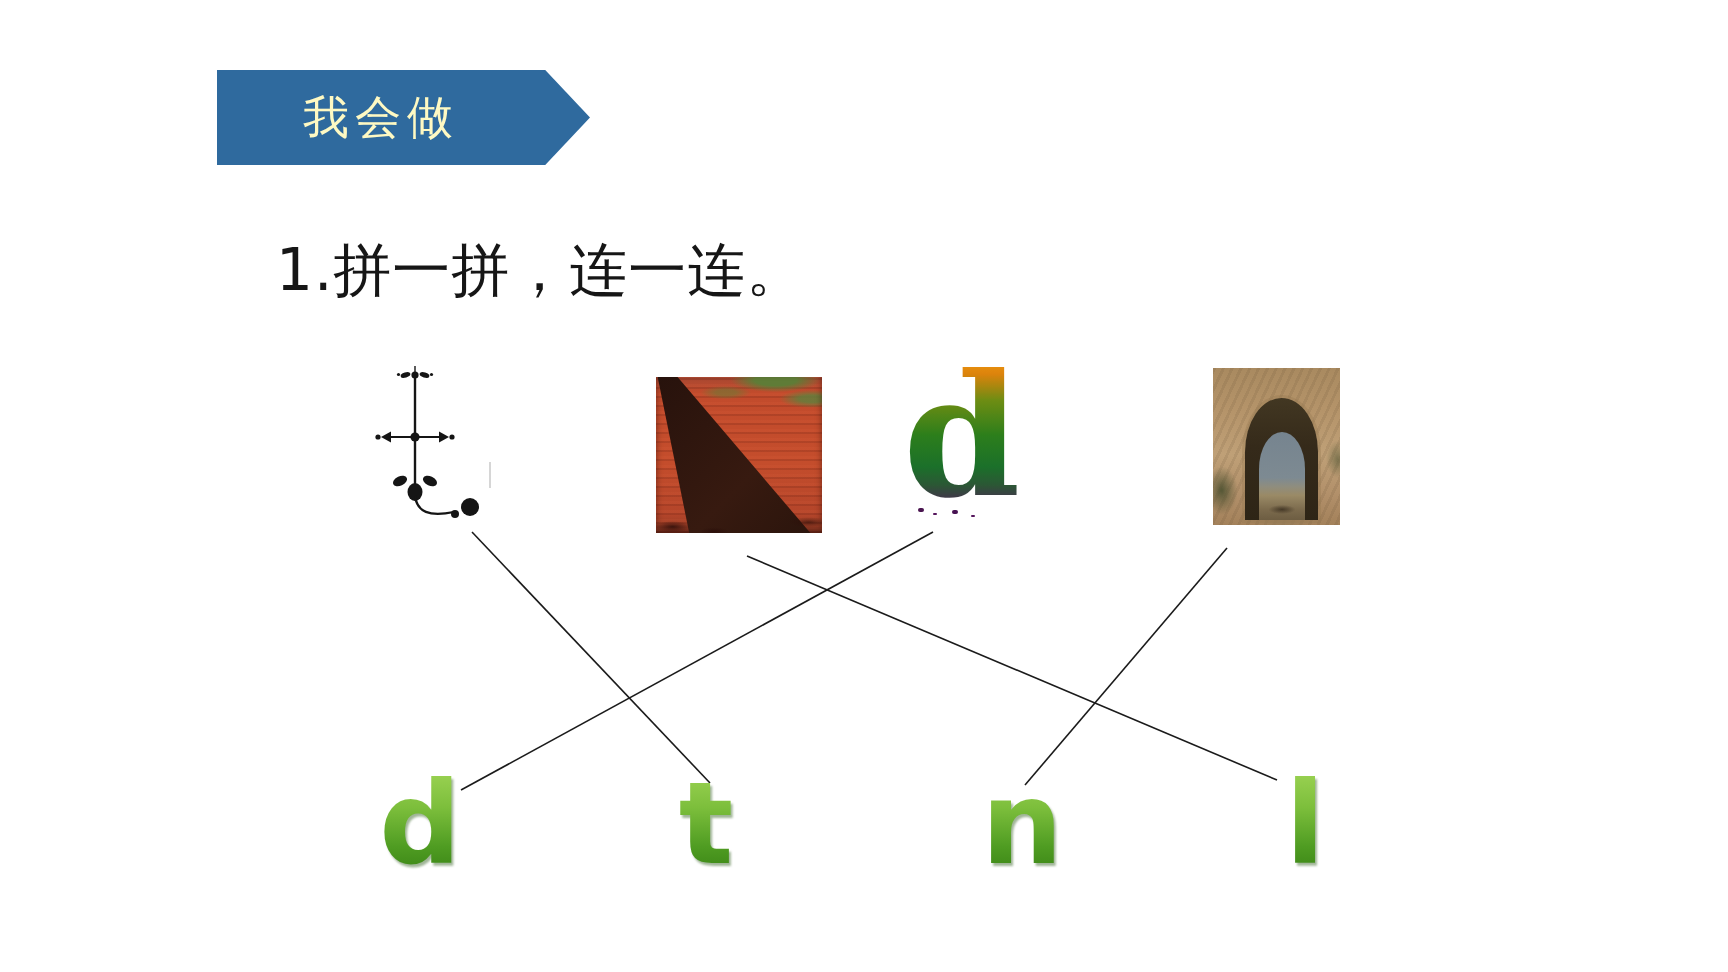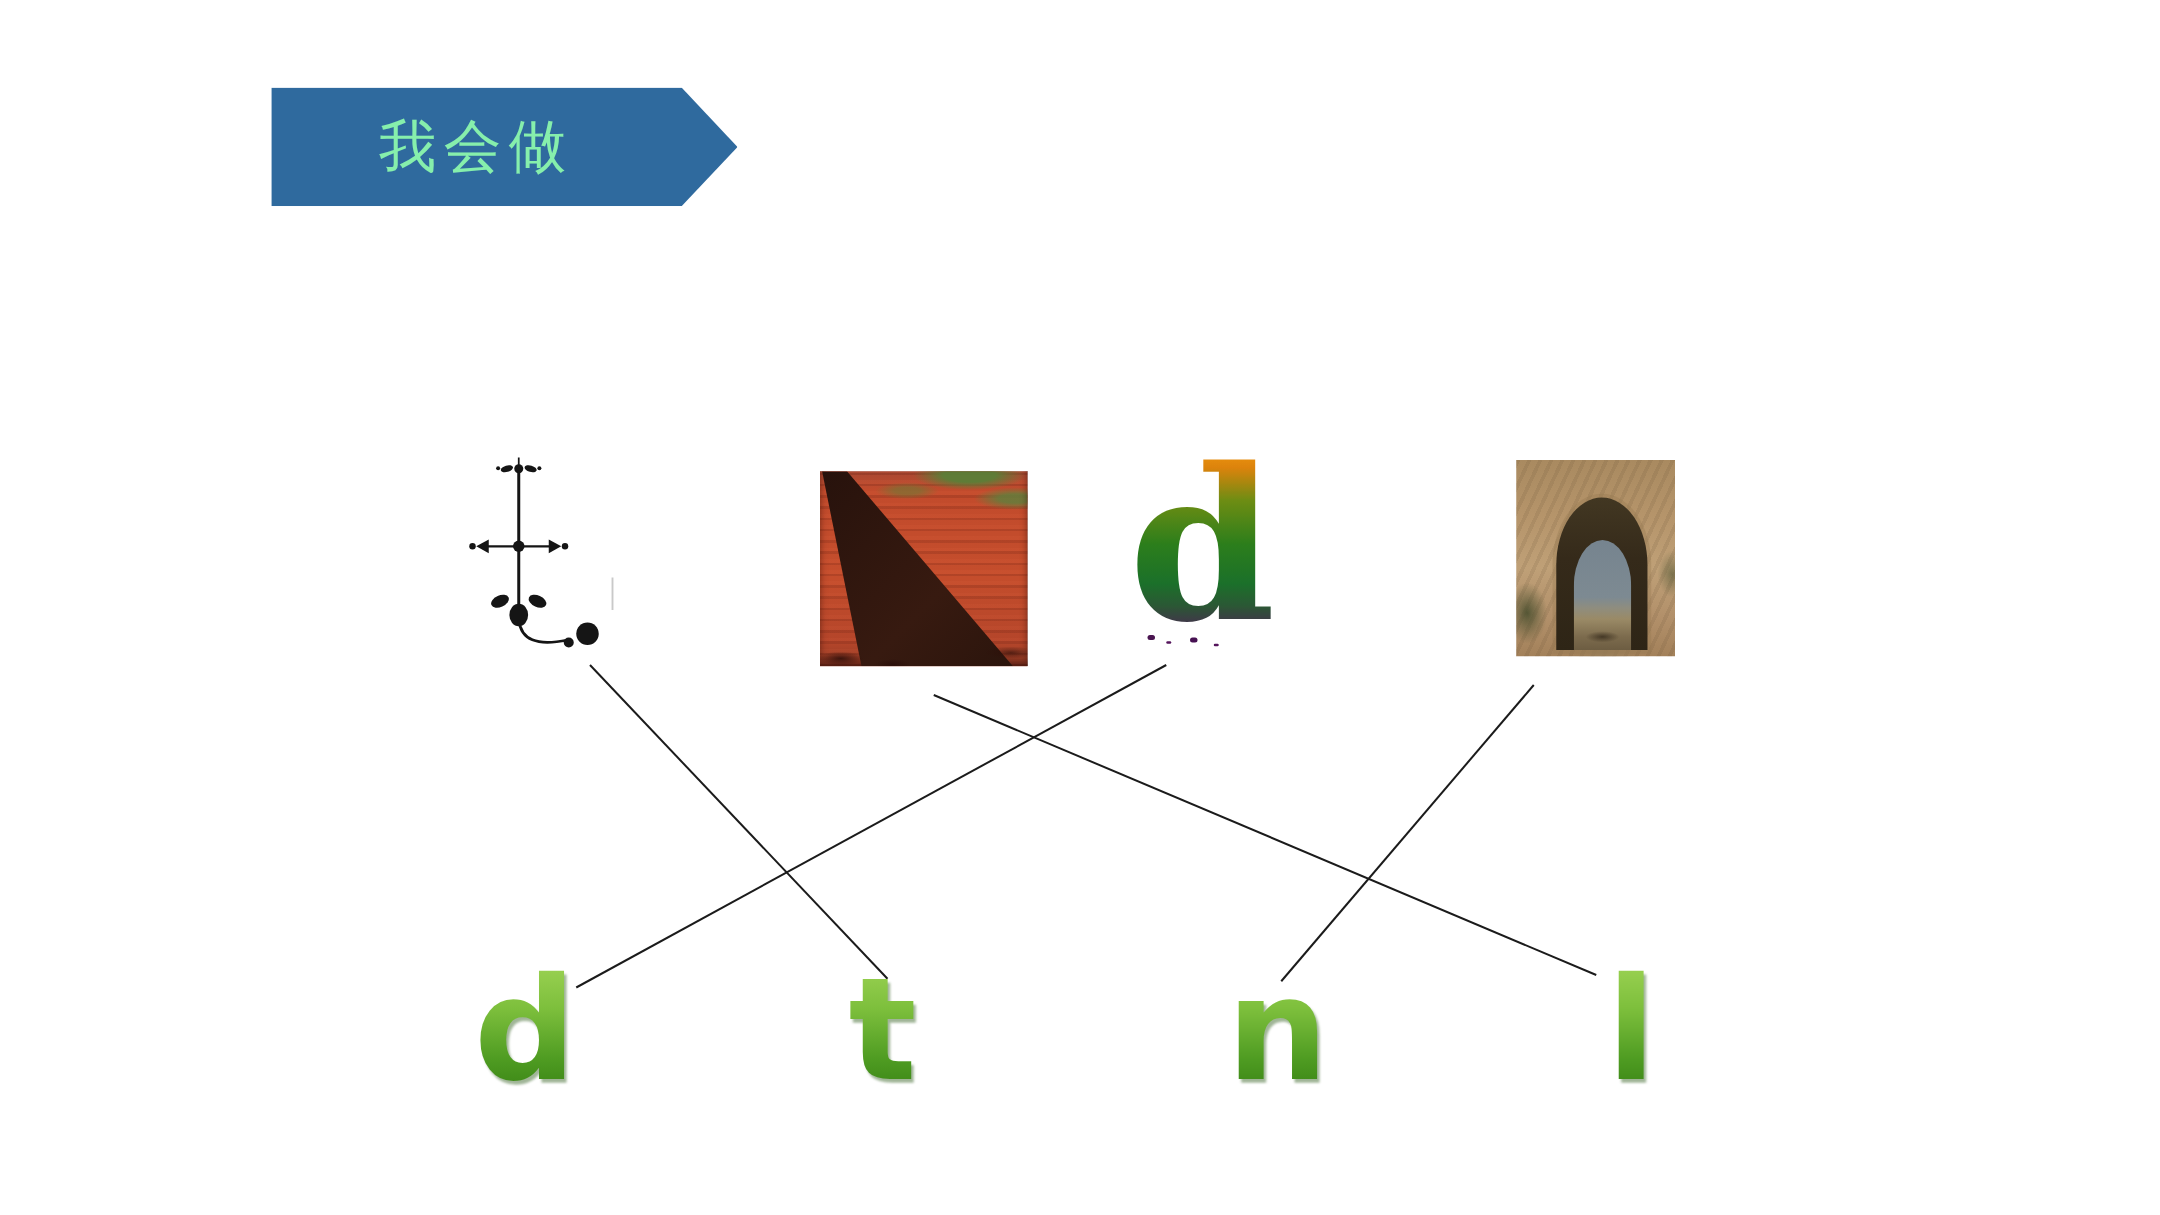--- a/index.html
+++ b/index.html
@@ -96,24 +96,25 @@
   .letter.pos-d{left:420px;}
   .letter.pos-t{left:706px;}
   .letter.pos-n{left:1022px;}
   .letter.pos-l{left:1305px;}
 </style>
 </head>
 <body>
 
 <div id="slide">
 
-  <div class="banner" style="background: rgb(47, 106, 158); color: #86efac;">
+  <div class="banner" style="background: rgb(47, 106, 158); color: #fef9c3;">
     <span>我会做</span>
   </div>
 
+  <div class="title">1.拼一拼，连一连。</div>
 
   <svg class="lines" id="lines-svg" viewBox="0 0 1728 972" preserveAspectRatio="none">
       <line x1="472" y1="532" x2="710" y2="783" stroke="#1b1b1b" stroke-width="1.6"></line>
       <line x1="933" y1="532" x2="461" y2="790" stroke="#1b1b1b" stroke-width="1.6"></line>
       <line x1="747" y1="556" x2="1277" y2="780" stroke="#1b1b1b" stroke-width="1.6"></line>
       <line x1="1227" y1="548" x2="1025" y2="785" stroke="#1b1b1b" stroke-width="1.6"></line>
     </svg>
 
   <div class="ornament">
     <svg viewBox="0 0 130 165" width="130" height="165">

